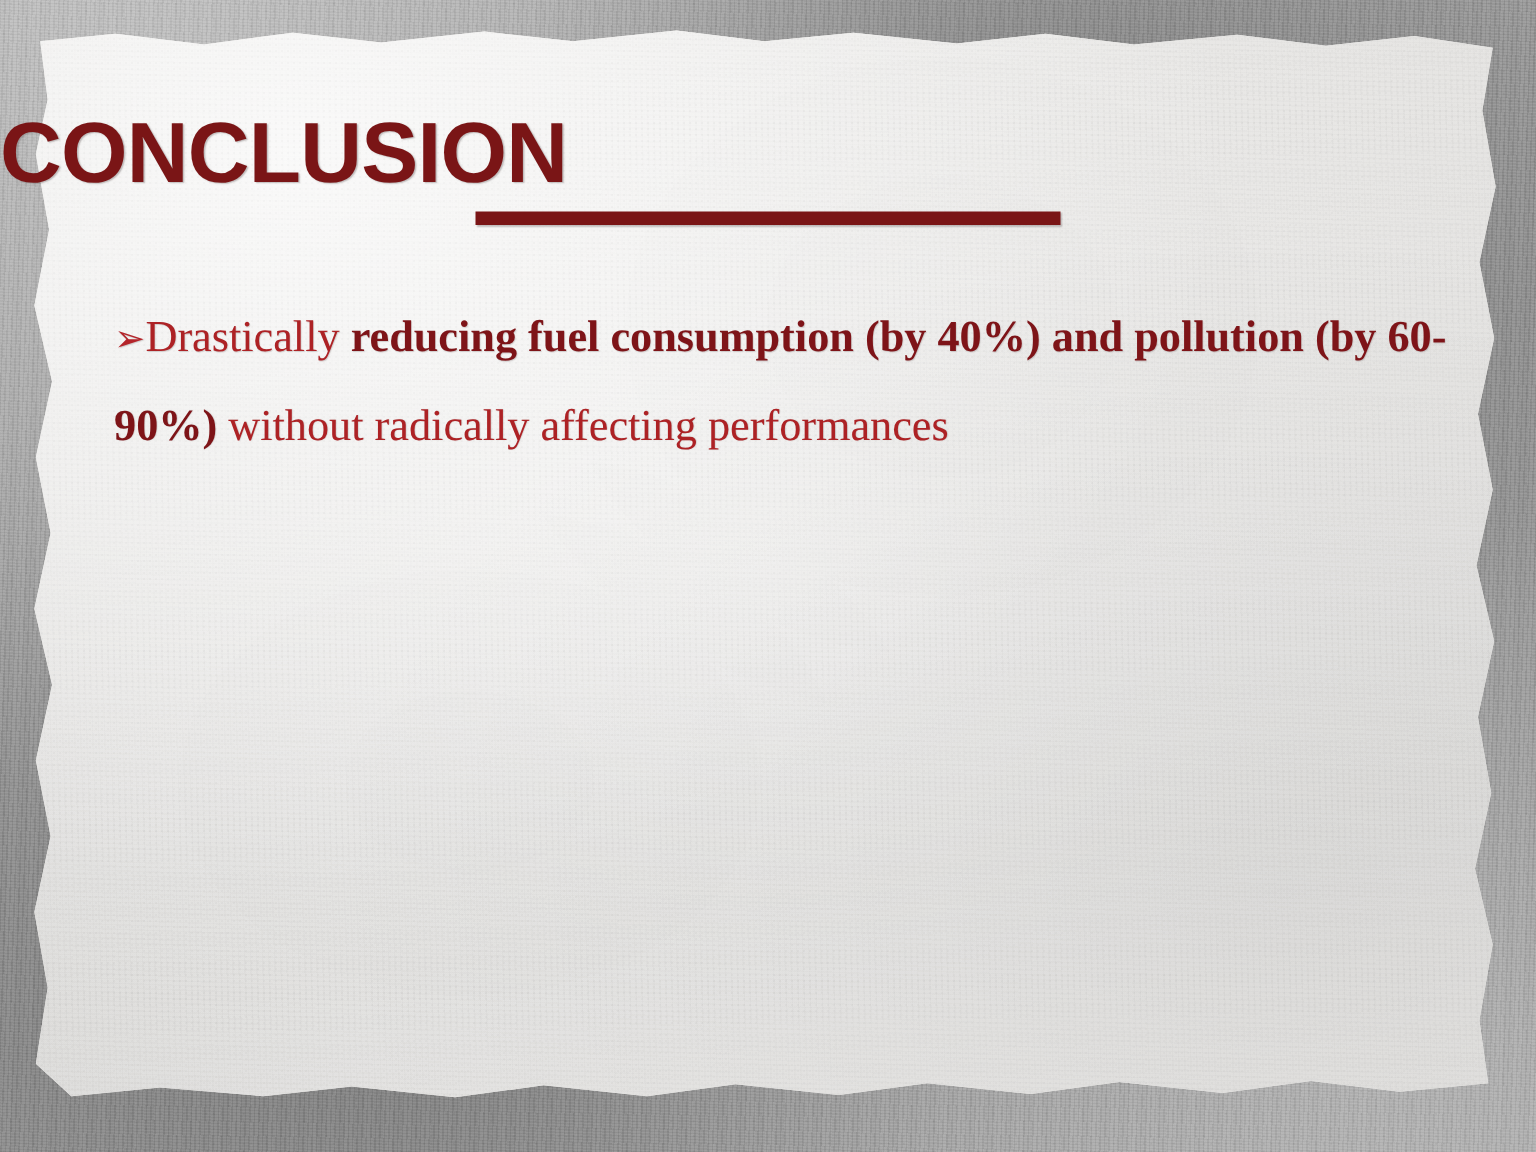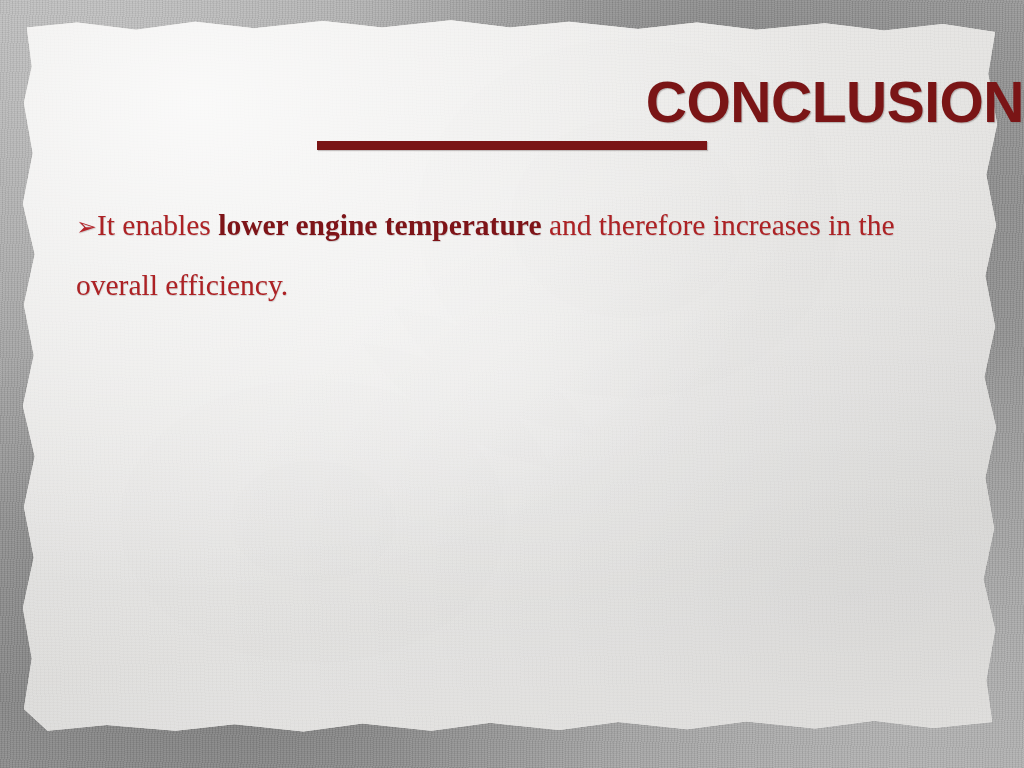--- a/index.html
+++ b/index.html
@@ -95,21 +95,21 @@
     inset: 0;
     z-index: 5;
   }
 
   
   #title-block {
     position: absolute;
     left: 0;
     top: 74px;
     width: 1024px;
-    text-align: right;
+    text-align: left;
   }
   #slide-title {
     display: inline-block;
     font-family: "Liberation Sans", sans-serif;
     font-weight: bold;
     font-size: 57px;
     line-height: 1.0;
     letter-spacing: -0.5px;
     color: #7a1516;
     text-shadow: 1px 1px 1px rgba(120,110,110,0.45);
@@ -162,18 +162,18 @@
 
   <div id="content">
 
     <div id="title-block">
       <div id="slide-title">CONCLUSION</div>
       <div id="title-underline"></div>
     </div>
 
     <div id="body">
       <p class="bullet-para">
-        <span class="bullet-glyph">➢</span><span class="r">It enables </span><span class="b">lower engine temperature</span><span class="r"> and therefore increases in the overall efficiency.</span>
+        <span class="bullet-glyph">➢</span><span class="r">Drastically </span><span class="b">reducing fuel consumption (by 40%) and pollution (by 60-90%)</span><span class="r">  without radically affecting performances</span>
       </p>
     </div>
 
   </div>
 </div>
 
 </body></html>

